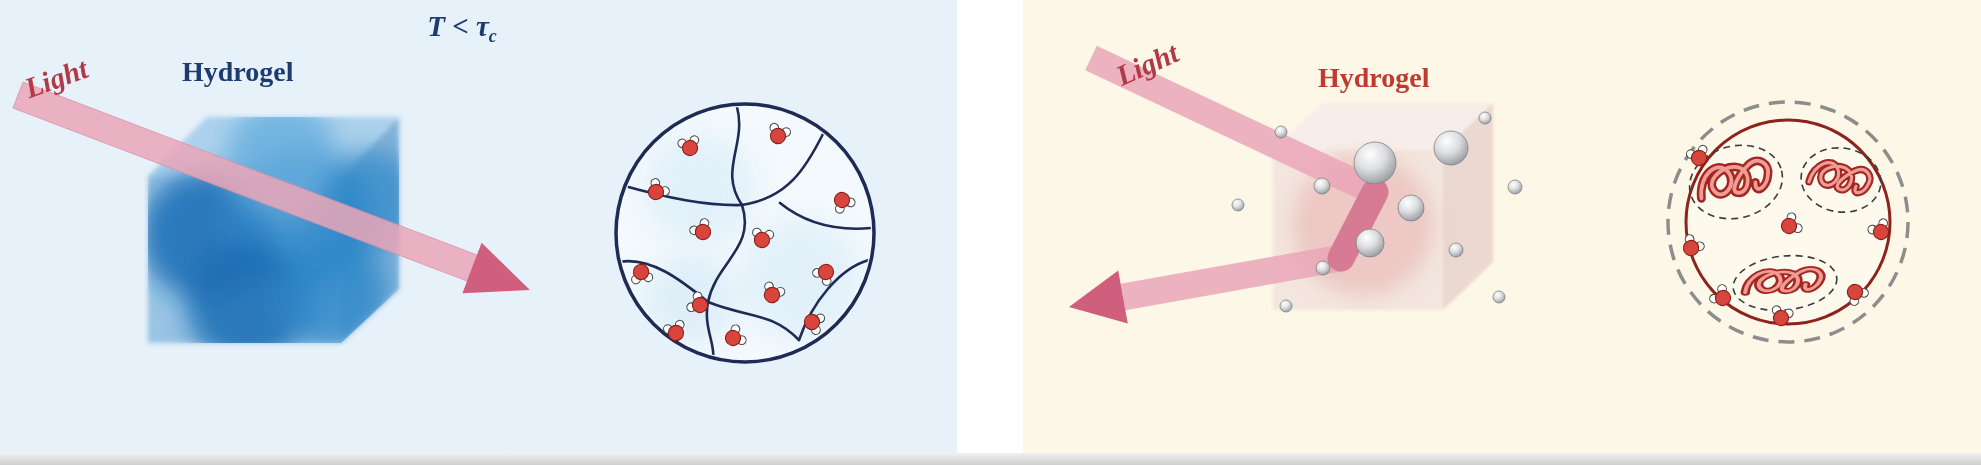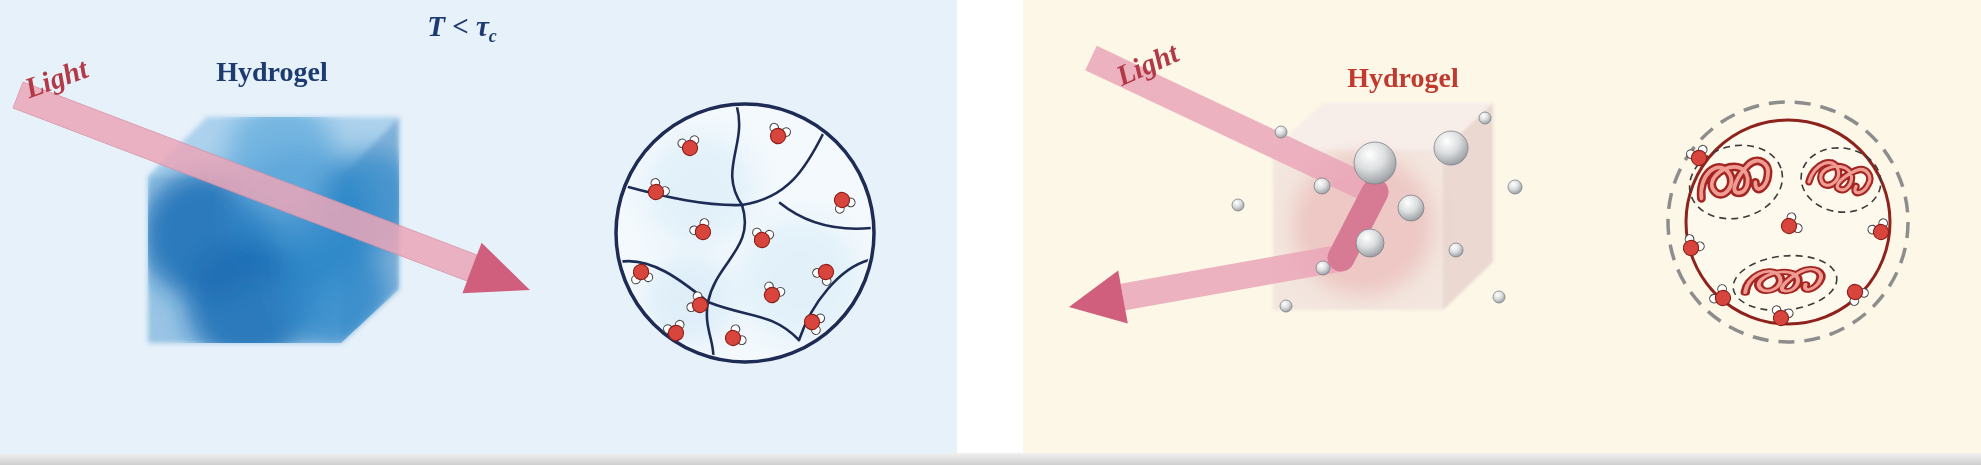--- a/index.html
+++ b/index.html
@@ -8,21 +8,21 @@
   .figure { position:relative; width:1981px; height:465px; background:#ffffff; overflow:hidden; }
   .panel { position:absolute; top:0; height:453px; }
   .panel-left  { left:0;     width:957px; background:#e7f1fa; }
   .panel-right { left:1023px; width:958px; background:#fdf7e7; }
   .panel svg { position:absolute; left:0; top:0; }
   .label { position:absolute; font-weight:bold; white-space:nowrap; }
   .title { font-style:italic; font-size:29px; text-align:center; }
   .title-left  { color:#1d3b70; left:352px; top:10px; width:220px; }
   .title-right { color:#c03a30; left:408px; top:10px; width:190px; }
   .sub { font-size:0.62em; position:relative; top:0.35em; font-style:italic; }
-  .hydrogel { font-size:28px; text-align:center; }
+  .hydrogel { font-size:28px; text-align:left; }
   .hydrogel-left  { color:#1d3b70; left:182px; top:56px; width:180px; }
   .hydrogel-right { color:#c03a30; left:295px; top:62px; width:170px; }
   .light { font-size:29px; font-style:italic; color:#b23a47; }
   .light-left  { left:24px; top:62px; transform:rotate(-20deg); }
   .light-right { left:92px; top:48px; transform:rotate(-24deg); }
   .bottom-strip { position:absolute; left:0; top:453px; width:1981px; height:12px;
                   background:linear-gradient(#ededed, #c2c2c2); opacity:0.8; }
 </style>
 </head>
 <body>

